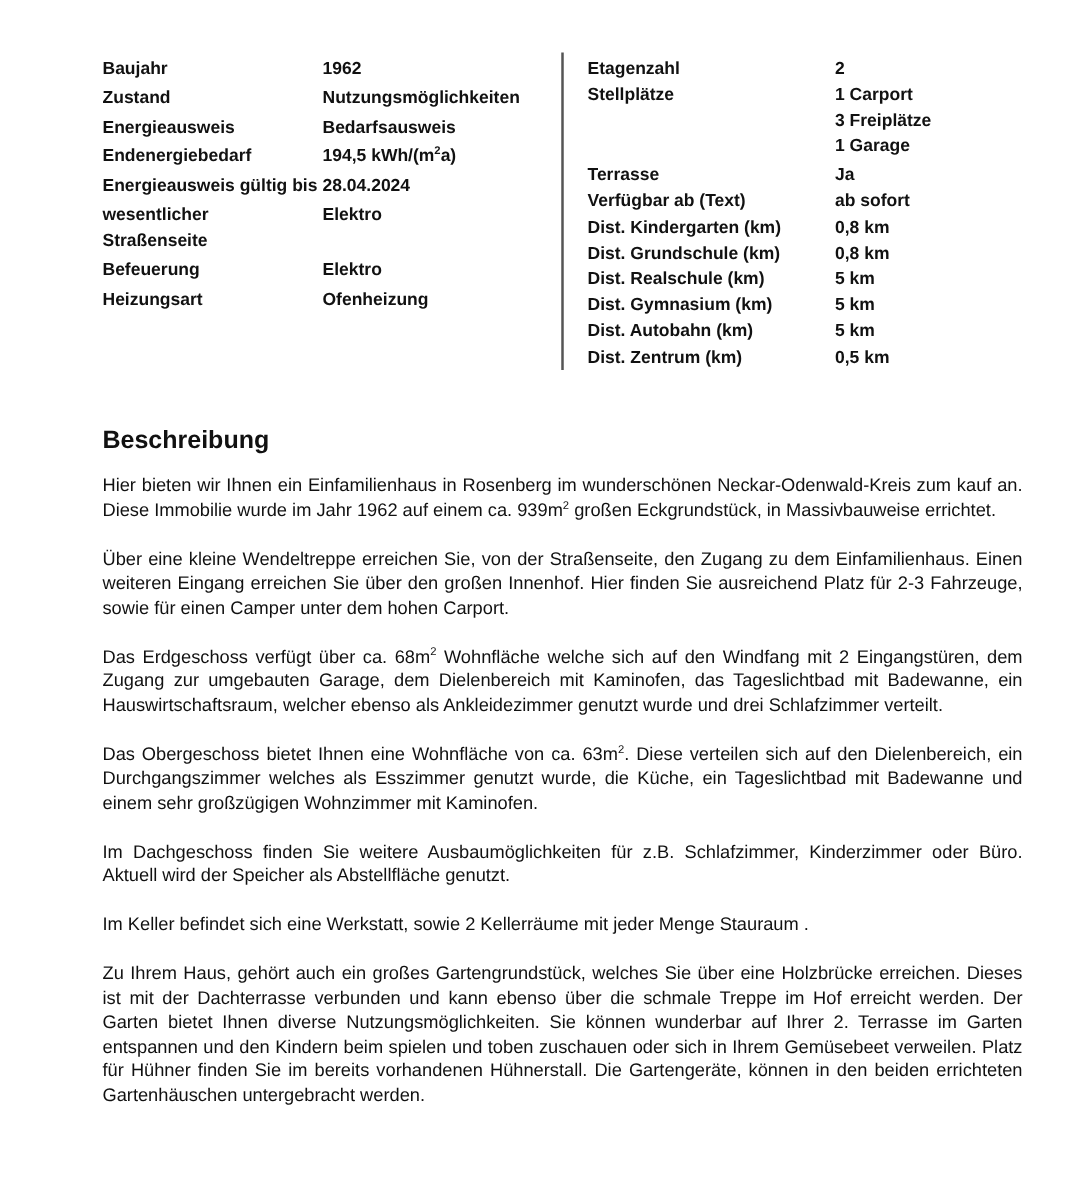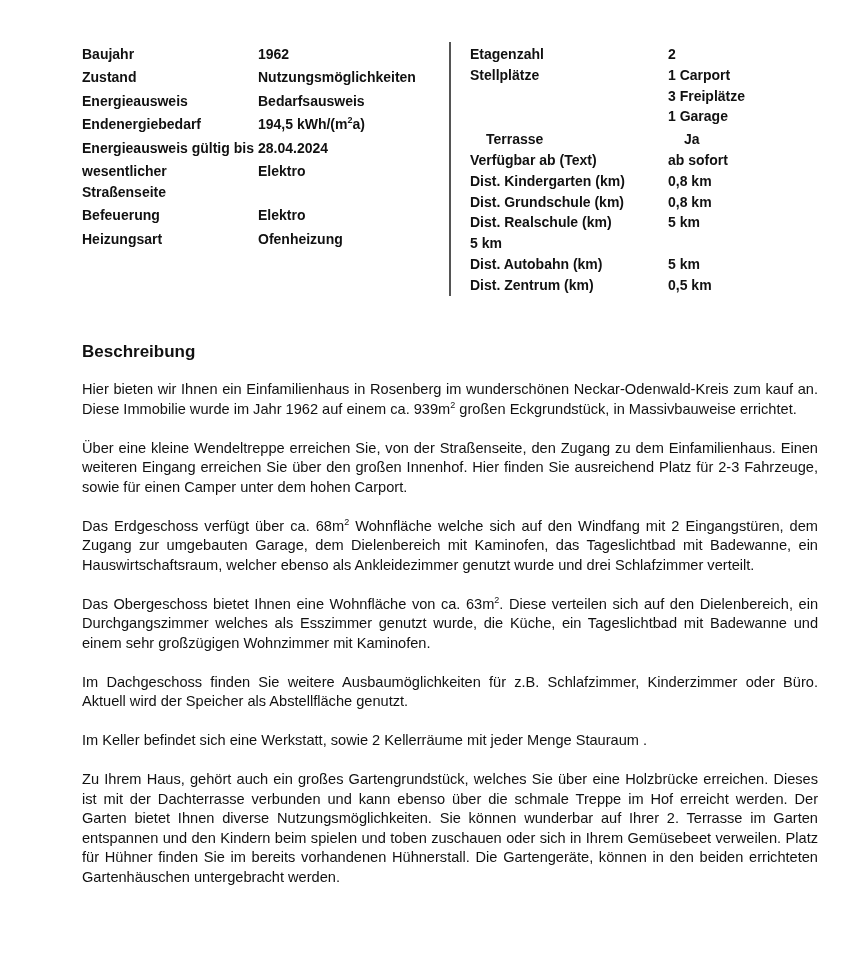--- a/index.html
+++ b/index.html
@@ -37,21 +37,21 @@
       width: 1.5px;
       height: 254px;
       background: #555555;
     }
     .row {
       display: flex;
       margin-bottom: 2.6px;
       font-weight: bold;
     }
     .col-right .row { margin-bottom: 0; gap: 18px; }
-    .col-right .row.spaced { margin-top: 2px; margin-left: 16px; }
+    .col-right .row.spaced { margin-top: 2px; }
     .label {
       flex: 0 0 auto;
       white-space: normal;
     }
     .col-left .label { width: 176px; }
     .col-right .label { width: 180px; }
     .value { flex: 1 1 auto; }
     .value .line { display: block; }
     sup {
       font-size: 9px;
@@ -59,21 +59,21 @@
       vertical-align: super;
     }
     .description {
       position: absolute;
       top: 338px;
       left: 82px;
       width: 736px;
     }
     .description h2 {
       margin: 0 0 14px 0;
-      font-size: 17px;
+      font-size: 20px;
       font-weight: bold;
       line-height: 28px;
     }
     .description p {
       margin: 0 0 19.5px 0;
       font-size: 14.6px;
       line-height: 19.5px;
       text-align: justify;
       hyphens: manual;
     }
@@ -158,20 +158,21 @@
         <span class="line">0,8 km</span>
       </span>
     </div>
     <div class="row">
       <span class="label">Dist. Realschule (km)</span>
       <span class="value">
         <span class="line">5 km</span>
       </span>
     </div>
     <div class="row">
+      <span class="label">Dist. Gymnasium (km)</span>
       <span class="value">
         <span class="line">5 km</span>
       </span>
     </div>
     <div class="row">
       <span class="label">Dist. Autobahn (km)</span>
       <span class="value">
         <span class="line">5 km</span>
       </span>
     </div>

